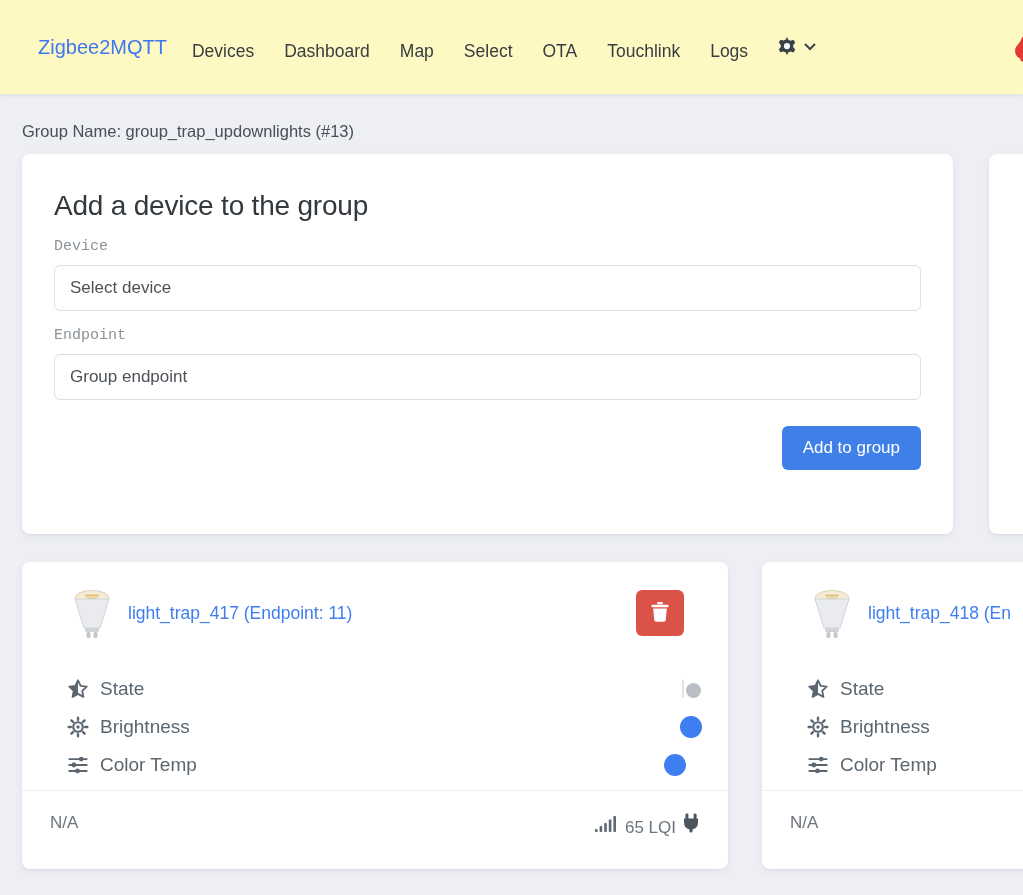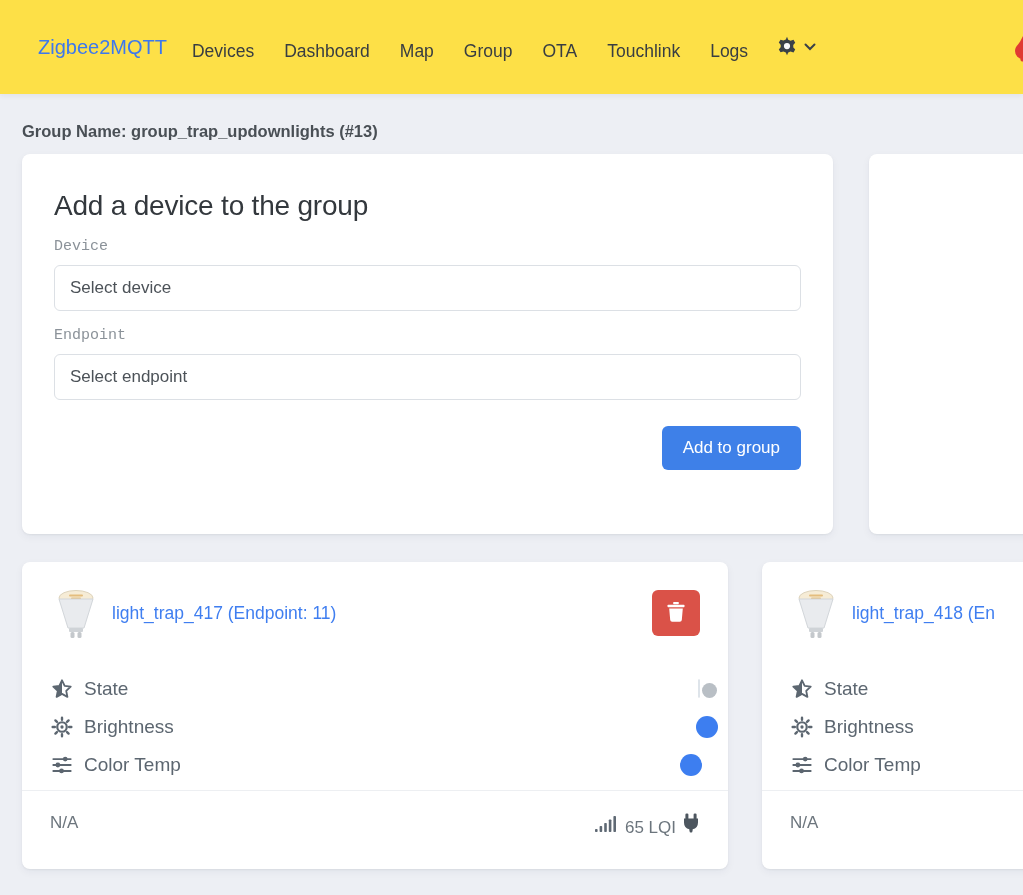--- a/index.html
+++ b/index.html
@@ -5,59 +5,59 @@
   * { margin:0; padding:0; box-sizing:border-box; }
   html,body { width:1023px; height:895px; }
   body {
     position:relative; overflow:hidden;
     background:#edeff4;
     font-family:"Liberation Sans","DejaVu Sans",sans-serif;
     color:#3a4046;
   }
   
   .navbar {
-    position:relative; height:94px; background:#fde047;
+    position:relative; height:94px; background:#fef9c3;
     display:flex; align-items:center; padding:0 0 0 38px;
     box-shadow:0 2px 5px rgba(30,40,60,0.06);
   }
   .brand { font-size:20px; color:#3d78ee; text-decoration:none; margin-right:10px; cursor:pointer; }
   .nav-items { display:flex; align-items:flex-end; list-style:none;margin-top:8px; }
   .nav-link { font-size:17.5px; color:#383d42; padding:8px 15px; cursor:pointer; white-space:nowrap; }
   .settings-toggle { display:flex; align-items:center; margin-left:12px; cursor:pointer; }
   .settings-toggle svg { display:block; }
   .caret { margin-left:5px; }
   .restart-ind { position:absolute; left:1012px; top:36px; }
 
   
   .main { padding:0 22px; }
-  .group-header { margin:28px 0 13px; font-size:16.5px; font-weight:bold; color:#494f55; }
+  .group-header { margin:28px 0 13px; font-size:16.5px; font-weight:normal; color:#494f55; }
 
   .row1 { display:flex; gap:36px; }
   .card {
     background:#fff; border-radius:8px;
     box-shadow:0 1px 2px rgba(0,0,0,0.05), 0 3px 8px rgba(25,40,70,0.05);
   }
-  .add-card { width:811px; height:380px; padding:36px 32px 0; flex:none; }
+  .add-card { width:931px; height:380px; padding:36px 32px 0; flex:none; }
   .add-title { font-size:28px; font-weight:500; color:#33383d; letter-spacing:-0.2px; }
   .field-label { margin-top:16px; font-size:15px; color:#8b9299;font-family:Liberation Mono, monospace; }
   .select-box {
     margin-top:10px; height:46px; border:1px solid #dce0e5; border-radius:6px;
     display:flex; align-items:center; padding:0 15px; font-size:17px; color:#4c5258;
     background:#fff; cursor:pointer;
   }
   .btn-row { display:flex; justify-content:flex-end; margin-top:26px; }
   .btn-primary {
     background:#3e80e8; color:#fff; border:none; border-radius:6px;
     font-size:17px; padding:12px 21px; cursor:pointer; font-family:inherit;
   }
   .partial-card { width:400px; height:380px; flex:none; }
 
   .row2 { display:flex; gap:34px; margin-top:28px; }
   .device-card { width:706px; height:307px; flex:none; display:flex; flex-direction:column; }
-  .dc-body { padding:24px 28px 0; flex:1; }
+  .dc-body { padding:24px 44px 0; flex:1; }
   .dc-header { display:flex; align-items:center; }
   .bulb { width:52px; height:54px; flex:none; }
   .device-link { margin-left:10px; font-size:17.5px; color:#3f7ef0; text-decoration:none; cursor:pointer; }
   .delete-btn {
     margin-left:auto; width:48px; height:46px; background:#da5248; border:none;
     border-radius:6px; display:flex; align-items:center; justify-content:center; cursor:pointer;
   }
   .dc-rows { margin-top:30px; }
   .dc-row { display:flex; align-items:center; height:38px; }
   .row-icon { width:24px; display:flex; justify-content:center; flex:none; }
@@ -87,21 +87,21 @@
 </style>
 </head>
 <body>
 
 <nav class="navbar">
   <a class="brand">Zigbee2MQTT</a>
   <ul class="nav-items">
     <li class="nav-link">Devices</li>
     <li class="nav-link">Dashboard</li>
     <li class="nav-link">Map</li>
-    <li class="nav-link">Group</li>
+    <li class="nav-link">Select</li>
     <li class="nav-link">OTA</li>
     <li class="nav-link">Touchlink</li>
     <li class="nav-link">Logs</li>
   </ul>
   <span class="settings-toggle">
     <span>
       <svg width="24" height="24" viewBox="0 0 24 24" fill="#3a4148">
         <path d="M12 1.8l1.2 2.9a7.5 7.5 0 0 1 2.3 1l3-.9 1.7 2.9-2 2.3c.1.4.1.7.1 1.1s0 .7-.1 1.1l2 2.3-1.7 2.9-3-.9a7.5 7.5 0 0 1-2.3 1L12 20.3l-1.2-2.9a7.5 7.5 0 0 1-2.3-1l-3 .9-1.7-2.9 2-2.3c-.1-.4-.1-.7-.1-1.1s0-.7.1-1.1l-2-2.3 1.7-2.9 3 .9a7.5 7.5 0 0 1 2.3-1L12 1.8z"></path>
         <circle cx="12" cy="11.1" r="3.1" fill="#f9fafc"></circle>
       </svg>
@@ -128,21 +128,21 @@
     <div class="card add-card">
       <div class="add-title">Add a device to the group</div>
 
       <div class="field-label">Device</div>
       <div class="select-box">
         <span>Select device</span>
       </div>
 
       <div class="field-label">Endpoint</div>
       <div class="select-box">
-        <span>Select endpoint</span>
+        <span>Group endpoint</span>
       </div>
 
       <div class="btn-row">
         <button class="btn-primary">Add to group</button>
       </div>
     </div>
 
     <div class="card partial-card"></div>
   </div>
 

